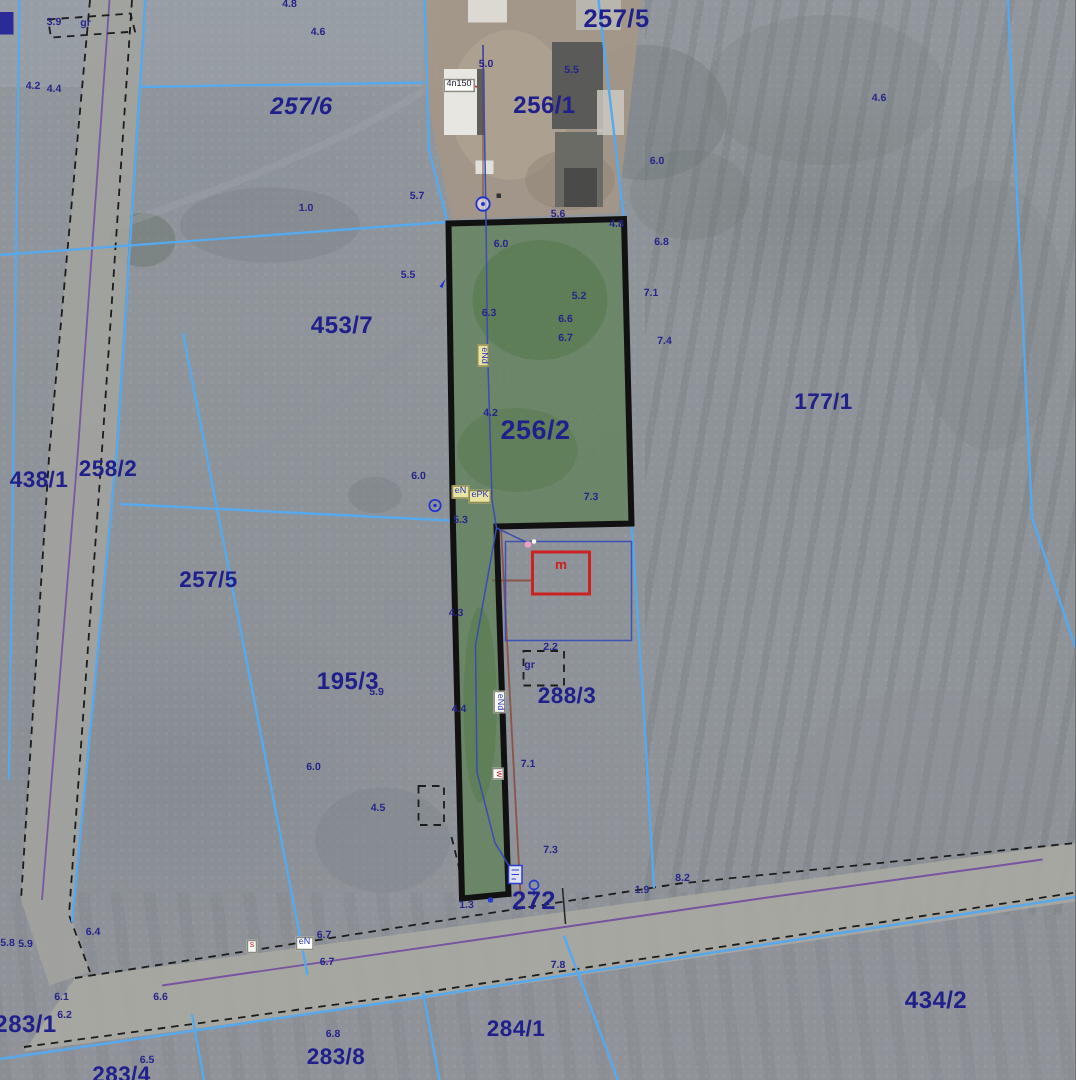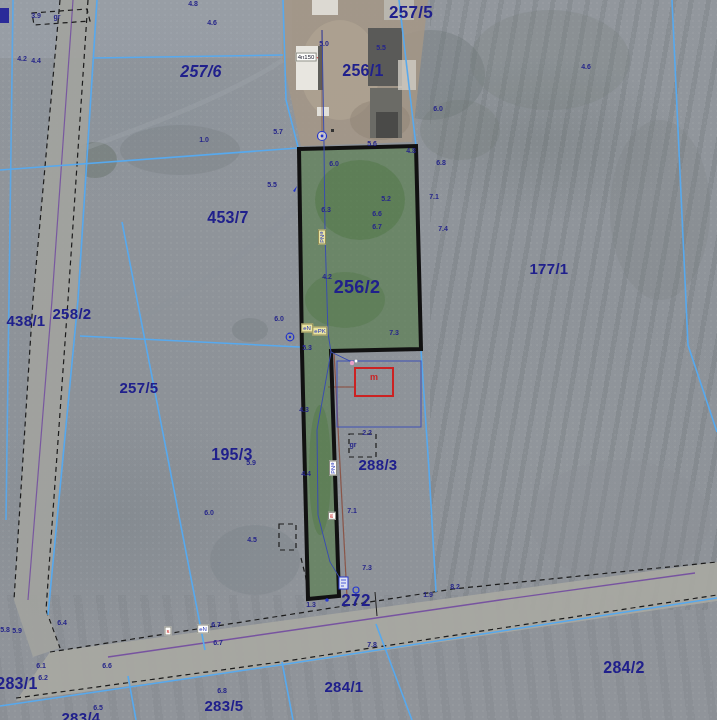--- a/index.html
+++ b/index.html
@@ -168,22 +168,22 @@
       <span class="plabel" style="left: 549px; top: 268px; font-size: 15px;">177/1</span>
       <span class="plabel" style="left: 357px; top: 287px; font-size: 18px;">256/2</span>
       <span class="plabel" style="left: 26px; top: 320px; font-size: 15px;">438/1</span>
       <span class="plabel" style="left: 72px; top: 313px; font-size: 15px;">258/2</span>
       <span class="plabel" style="left: 139px; top: 387px; font-size: 15px;">257/5</span>
       <span class="plabel" style="left: 232px; top: 455px; font-size: 16px;">195/3</span>
       <span class="plabel" style="left: 378px; top: 464px; font-size: 15px;">288/3</span>
       <span class="plabel" style="left: 356px; top: 601px; font-size: 17px;">272</span>
       <span class="plabel" style="left: 17px; top: 684px; font-size: 16px;">283/1</span>
       <span class="plabel" style="left: 344px; top: 686px; font-size: 15px;">284/1</span>
-      <span class="plabel" style="left: 624px; top: 668px; font-size: 16px;">284/2</span>
-      <span class="plabel" style="left: 224px; top: 705px; font-size: 15px;">283/5</span>
+      <span class="plabel" style="left: 624px; top: 668px; font-size: 16px;">434/2</span>
+      <span class="plabel" style="left: 224px; top: 705px; font-size: 15px;">283/8</span>
       <span class="plabel" style="left: 81px; top: 717px; font-size: 15px;">283/4</span>
       <span class="mlabel" style="left: 36px; top: 15px;">3.9</span>
       <span class="mlabel" style="left: 57px; top: 16px;">gr</span>
       <span class="mlabel" style="left: 193px; top: 3px;">4.8</span>
       <span class="mlabel" style="left: 212px; top: 22px;">4.6</span>
       <span class="mlabel" style="left: 22px; top: 58px;">4.2</span>
       <span class="mlabel" style="left: 36px; top: 60px;">4.4</span>
       <span class="mlabel" style="left: 586px; top: 66px;">4.6</span>
       <span class="mlabel" style="left: 324px; top: 43px;">5.0</span>
       <span class="mlabel" style="left: 381px; top: 47px;">5.5</span>

